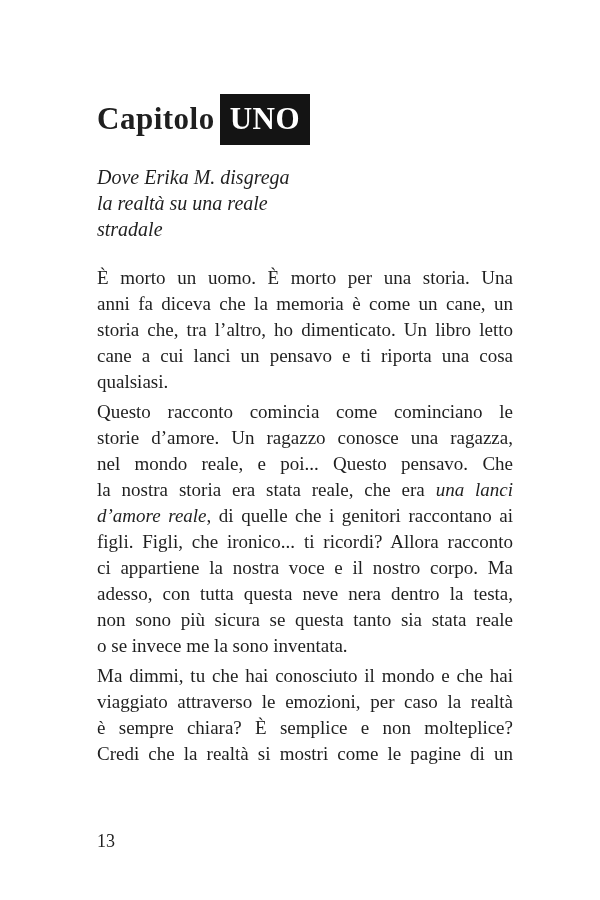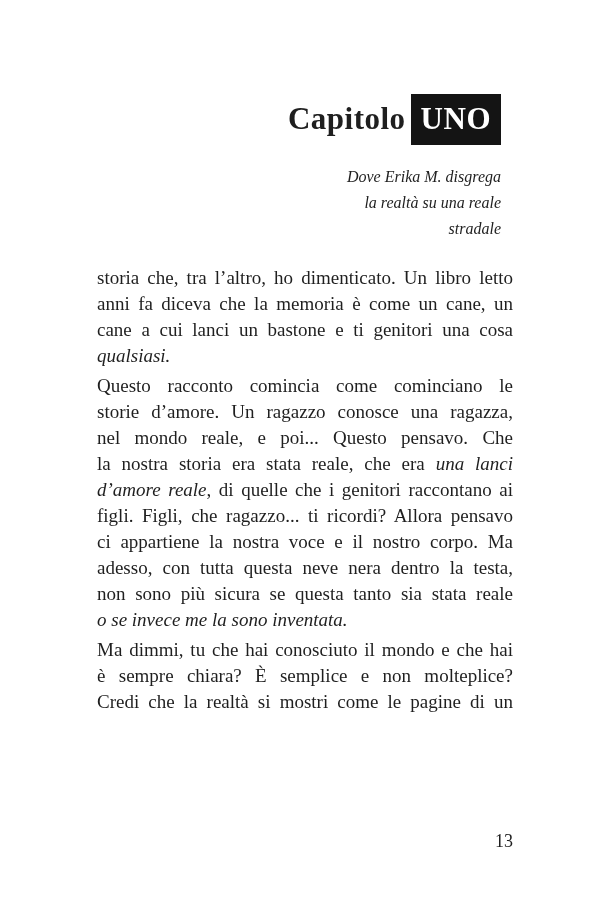--- a/index.html
+++ b/index.html
@@ -11,109 +11,110 @@
   }
   .page {
     position: relative;
     width: 600px;
     height: 900px;
     background: var(--page-bg, #ffffff);
     overflow: hidden;
   }
   .chapter-header {
     position: absolute;
-    left: 85px;
+    left: 97px;
     top: 94px;
     width: 416px;
-    text-align: right;
+    text-align: left;
   }
   .chapter-title {
     font-size: 31px;
     line-height: 45px;
     font-weight: 700;
     letter-spacing: 0.5px;
     white-space: nowrap;
   }
   .title-highlight {
     display: inline-block;
     background: var(--badge-bg, #141414);
     color: var(--badge-text, #ffffff);
     padding: 2px 10px 4px 10px;
     margin-left: 5px;
   }
   .chapter-subtitle {
     margin-top: 19px;
     font-style: italic;
-    font-size: 16px;
+    font-size: 20px;
     line-height: 26px;
   }
   .body-text {
     position: absolute;
     left: 97px;
     top: 265px;
     width: 416px;
     font-size: 19px;
     line-height: 26px;
   }
   .para { margin-bottom: 4px; }
   .line {
     text-align: justify;
     text-align-last: justify;
     -moz-text-align-last: justify;
   }
   .line-end {
     text-align-last: left;
-    font-style: italic;
     -moz-text-align-last: left;
   }
   .page-footer {
     position: absolute;
     left: 97px;
     top: 829px;
     width: 416px;
-    text-align: right;
+    text-align: left;
     font-size: 18px;
     line-height: 24px;
   }
 </style>
 </head>
 <body>
 
 <div class="page">
 
   <header class="chapter-header">
     <h1 class="chapter-title"><span class="title-prefix">Capitolo</span><span class="title-highlight">UNO</span></h1>
     <div class="chapter-subtitle">
       <div class="subtitle-line">Dove Erika M. disgrega</div>
       <div class="subtitle-line">la realtà su una reale</div>
       <div class="subtitle-line">stradale</div>
     </div>
   </header>
 
   <main class="body-text" id="body-text">
       <div class="para">
+        <div class="line">È morto un uomo. È morto per una storia. Una</div>
+        <div class="line">anni fa diceva che la memoria è come un cane, un</div>
         <div class="line">storia che, tra l’altro, ho dimenticato. Un libro letto</div>
-        <div class="line">anni fa diceva che la memoria è come un cane, un</div>
-        <div class="line">cane a cui lanci un bastone e ti genitori una cosa</div>
+        <div class="line">cane a cui lanci un pensavo e ti riporta una cosa</div>
         <div class="line line-end">qualsiasi.</div>
       </div>
       <div class="para">
         <div class="line">Questo racconto comincia come cominciano le</div>
         <div class="line">storie d’amore. Un ragazzo conosce una ragazza,</div>
         <div class="line">nel mondo reale, e poi... Questo pensavo. Che</div>
         <div class="line">la nostra storia era stata reale, che era <i>una lanci</i></div>
         <div class="line"><i>d’amore reale</i>, di quelle che i genitori raccontano ai</div>
-        <div class="line">figli. Figli, che ragazzo... ti ricordi? Allora pensavo</div>
+        <div class="line">figli. Figli, che ironico... ti ricordi? Allora racconto</div>
         <div class="line">ci appartiene la nostra voce e il nostro corpo. Ma</div>
         <div class="line">adesso, con tutta questa neve nera dentro la testa,</div>
         <div class="line">non sono più sicura se questa tanto sia stata reale</div>
         <div class="line line-end">o se invece me la sono inventata.</div>
       </div>
       <div class="para">
         <div class="line">Ma dimmi, tu che hai conosciuto il mondo e che hai</div>
+        <div class="line">viaggiato attraverso le emozioni, per caso la realtà</div>
         <div class="line">è sempre chiara? È semplice e non molteplice?</div>
         <div class="line">Credi che la realtà si mostri come le pagine di un</div>
       </div>
     </main>
 
   <footer class="page-footer">
     <span class="page-number">13</span>
   </footer>
 
 </div>

